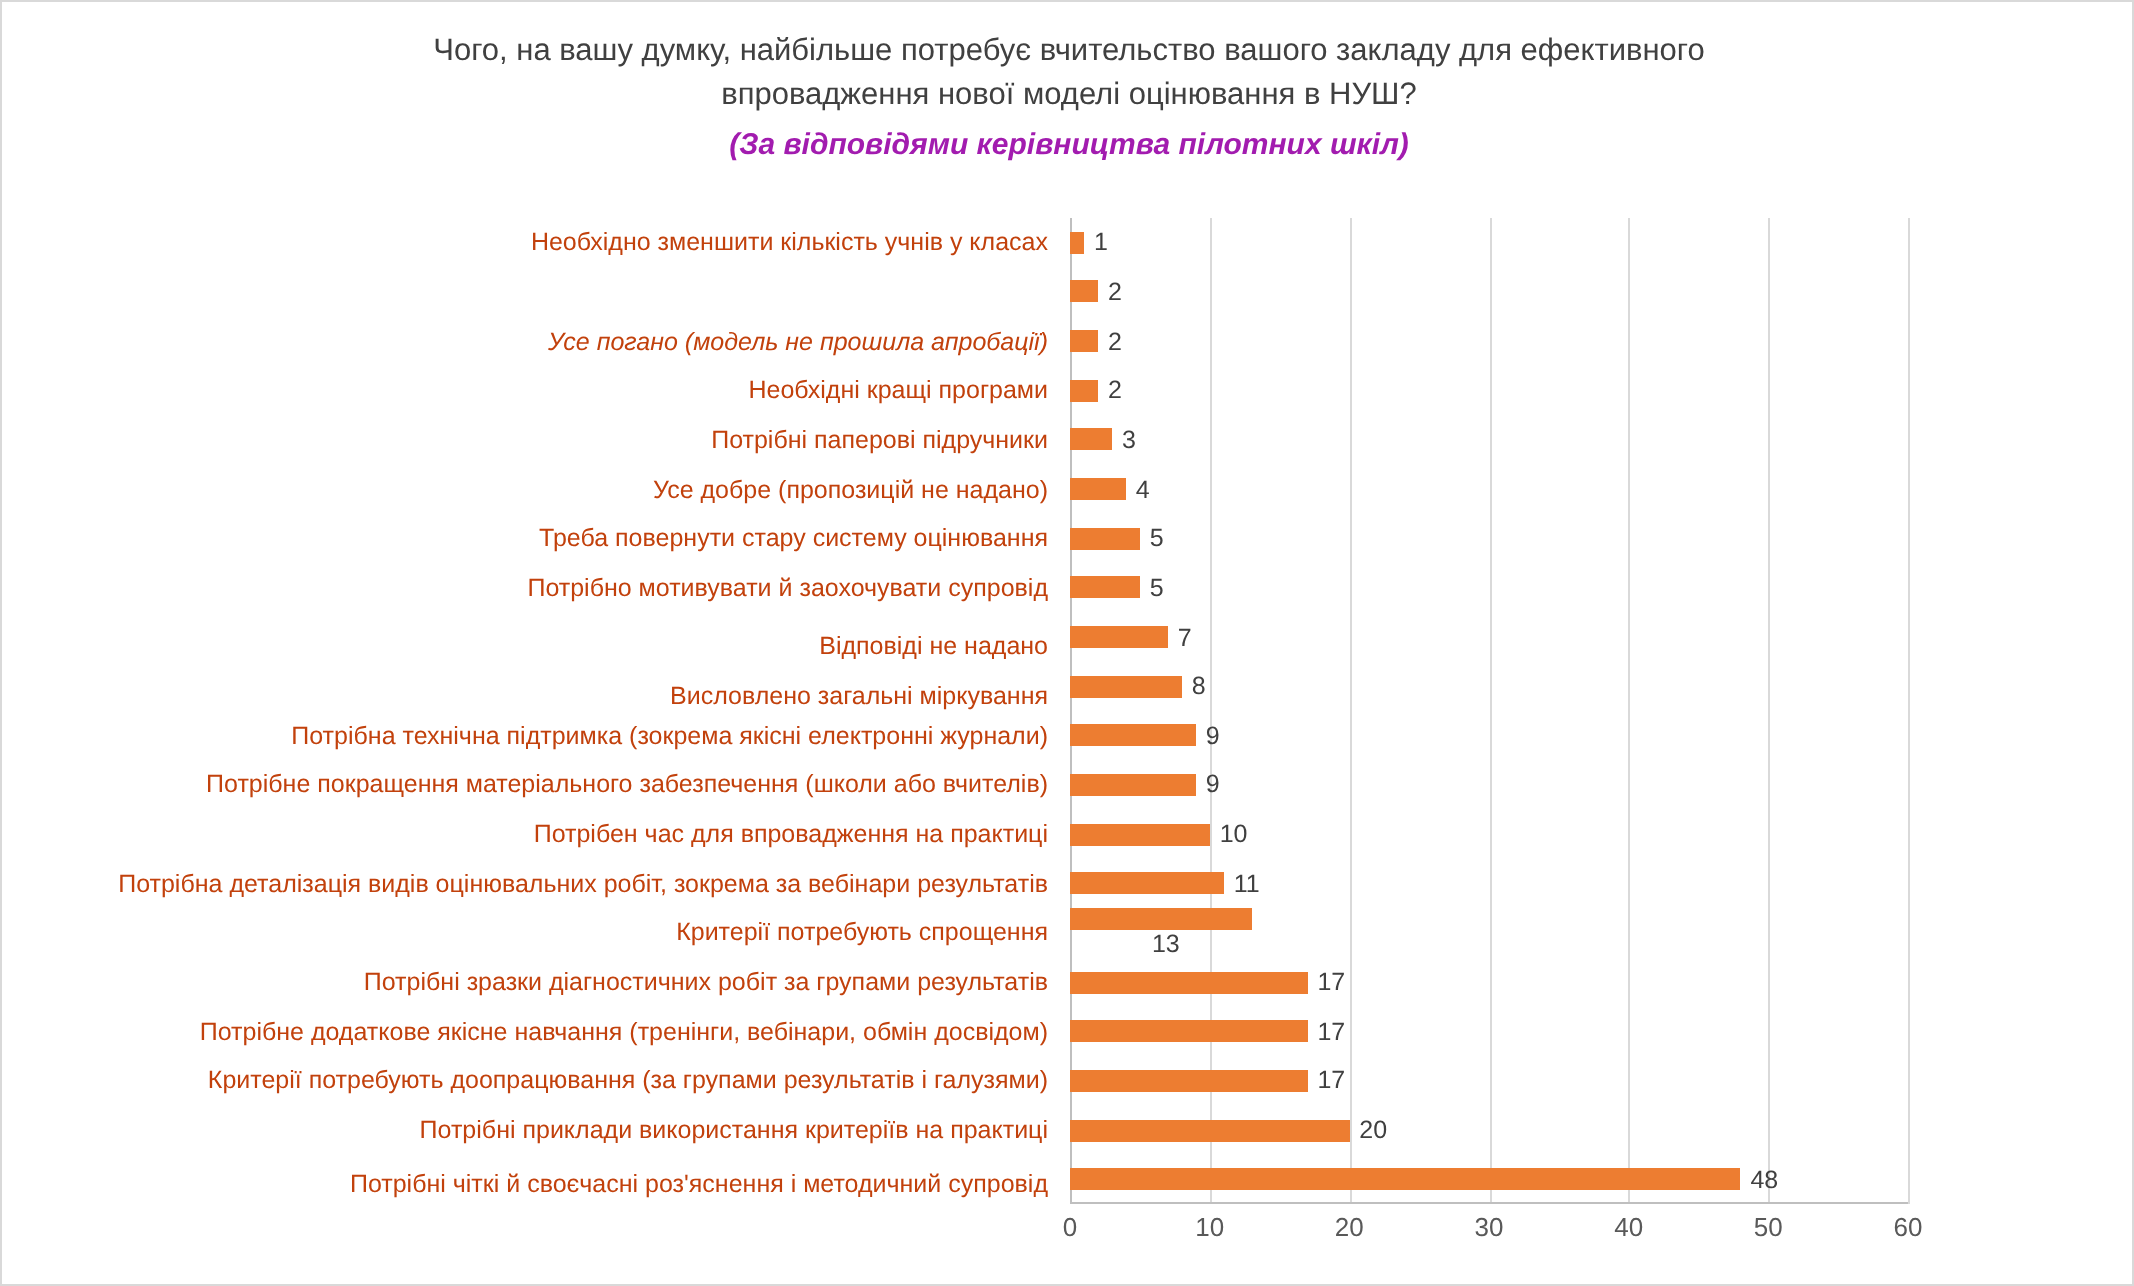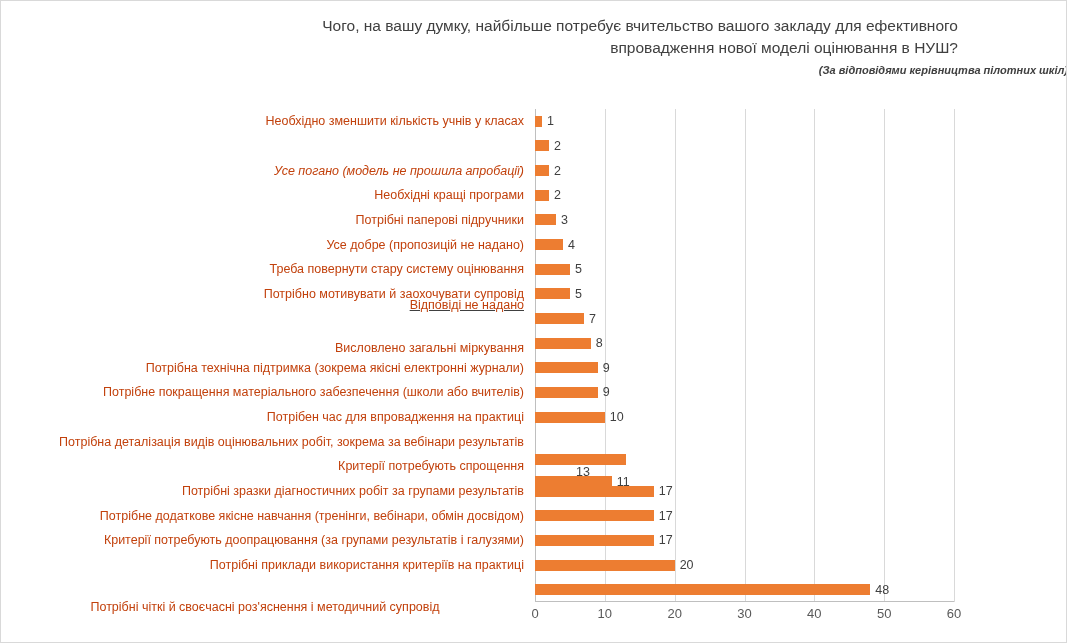--- a/index.html
+++ b/index.html
@@ -18,31 +18,31 @@
     box-sizing: border-box;
     border: 1px solid #d9d9d9;
     background: #ffffff;
     overflow: hidden;
   }
   .title-block {
     position: absolute;
     left: 0;
     top: 14px;
     width: 1067px;
-    text-align: right;
+    text-align: center;
   }
   .title-line {
     font-size: 15.5px;
     color: #404040;
     line-height: 1.45;
     padding: 0 110px;
   }
   .title-sub {
-    font-size: 11px;
-    color: #404040;
+    font-size: 15px;
+    color: #a21caf;
     font-style: italic;
     font-weight: bold;
     margin-top: 4px;
   }
   
   #plot {
     position: absolute;
     left: 534px;           
     top: 108px;
     width: 419px;          
@@ -145,21 +145,21 @@
       </div>
       <div class="cat-row" style="top: 123.25px; height: 24.65px;">
         <span>Усе добре (пропозицій не надано)</span>
       </div>
       <div class="cat-row" style="top: 147.9px; height: 24.65px;">
         <span>Треба повернути стару систему оцінювання</span>
       </div>
       <div class="cat-row" style="top: 172.55px; height: 24.65px;">
         <span>Потрібно мотивувати й заохочувати супровід</span>
       </div>
-      <div class="cat-row" style="top: 184px; height: 24.65px; text-decoration: underline;">
+      <div class="cat-row" style="top: 202px; height: 24.65px;">
         <span>Відповіді не надано</span>
       </div>
       <div class="cat-row" style="top: 221.85px; height: 24.65px; align-items: flex-end;">
         <span>Висловлено загальні міркування</span>
       </div>
       <div class="cat-row" style="top: 246.5px; height: 24.65px;">
         <span>Потрібна технічна підтримка (зокрема якісні електронні журнали)</span>
       </div>
       <div class="cat-row" style="top: 271.15px; height: 24.65px;">
         <span>Потрібне покращення матеріального забезпечення (школи або вчителів)</span>
@@ -178,21 +178,21 @@
       </div>
       <div class="cat-row" style="top: 394.4px; height: 24.65px;">
         <span>Потрібне додаткове якісне навчання (тренінги, вебінари, обмін досвідом)</span>
       </div>
       <div class="cat-row" style="top: 419.05px; height: 24.65px;">
         <span>Критерії потребують доопрацювання (за групами результатів і галузями)</span>
       </div>
       <div class="cat-row" style="top: 443.7px; height: 24.65px;">
         <span>Потрібні приклади використання критеріїв на практиці</span>
       </div>
-      <div class="cat-row" style="top: 486px; height: 24.65px; justify-content: center;">
+      <div class="cat-row" style="top: 471px; height: 24.65px;">
         <span>Потрібні чіткі й своєчасні роз'яснення і методичний супровід</span>
       </div>
     </div>
 
   <div id="plot">
     <div id="gridlines">
         <div class="gridline" style="left: 69.8333px;"></div>
         <div class="gridline" style="left: 139.667px;"></div>
         <div class="gridline" style="left: 209.5px;"></div>
         <div class="gridline" style="left: 279.333px;"></div>
@@ -247,21 +247,21 @@
           <div class="bar-label">9</div>
         </div>
         <div class="row" style="top: 271.15px; height: 24.65px;">
           <div class="bar" title="Потрібне покращення матеріального забезпечення (школи або вчителів): 9" style="width: 62.85px; background: rgb(237, 125, 49);"></div>
           <div class="bar-label">9</div>
         </div>
         <div class="row" style="top: 295.8px; height: 24.65px;">
           <div class="bar" title="Потрібен час для впровадження на практиці: 10" style="width: 69.8333px; background: rgb(237, 125, 49);"></div>
           <div class="bar-label">10</div>
         </div>
-        <div class="row" style="top: 320.45px; height: 24.65px; margin-top: 40px;">
+        <div class="row" style="top: 320.45px; height: 24.65px;">
           <div class="bar" title="Потрібна деталізація видів оцінювальних робіт, зокрема за групами результатів: 11" style="width: 76.8167px; background: rgb(237, 125, 49);"></div>
           <div class="bar-label">11</div>
         </div>
         <div class="row" style="top: 345.1px; height: 24.65px; flex-direction: column;">
           <div class="bar" title="Критерії потребують спрощення: 13" style="width: 90.7833px; background: rgb(237, 125, 49);"></div>
           <div class="bar-label">13</div>
         </div>
         <div class="row" style="top: 369.75px; height: 24.65px;">
           <div class="bar" title="Потрібні зразки діагностичних робіт за групами результатів: 17" style="width: 118.717px; background: rgb(237, 125, 49);"></div>
           <div class="bar-label">17</div>

